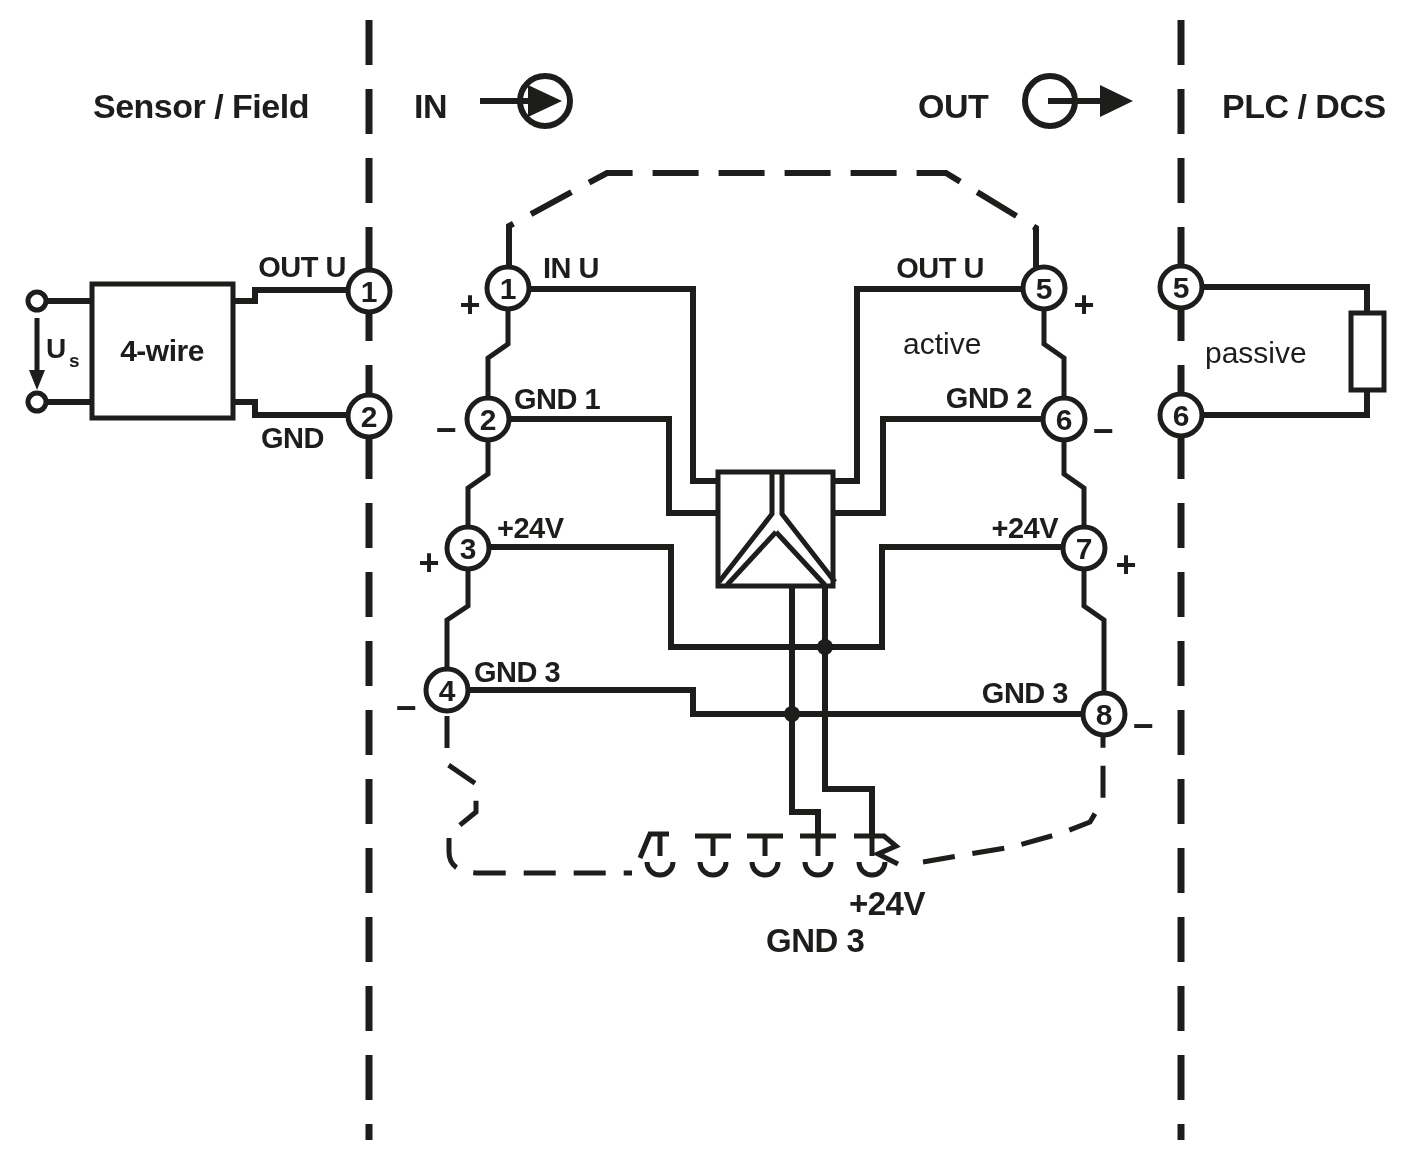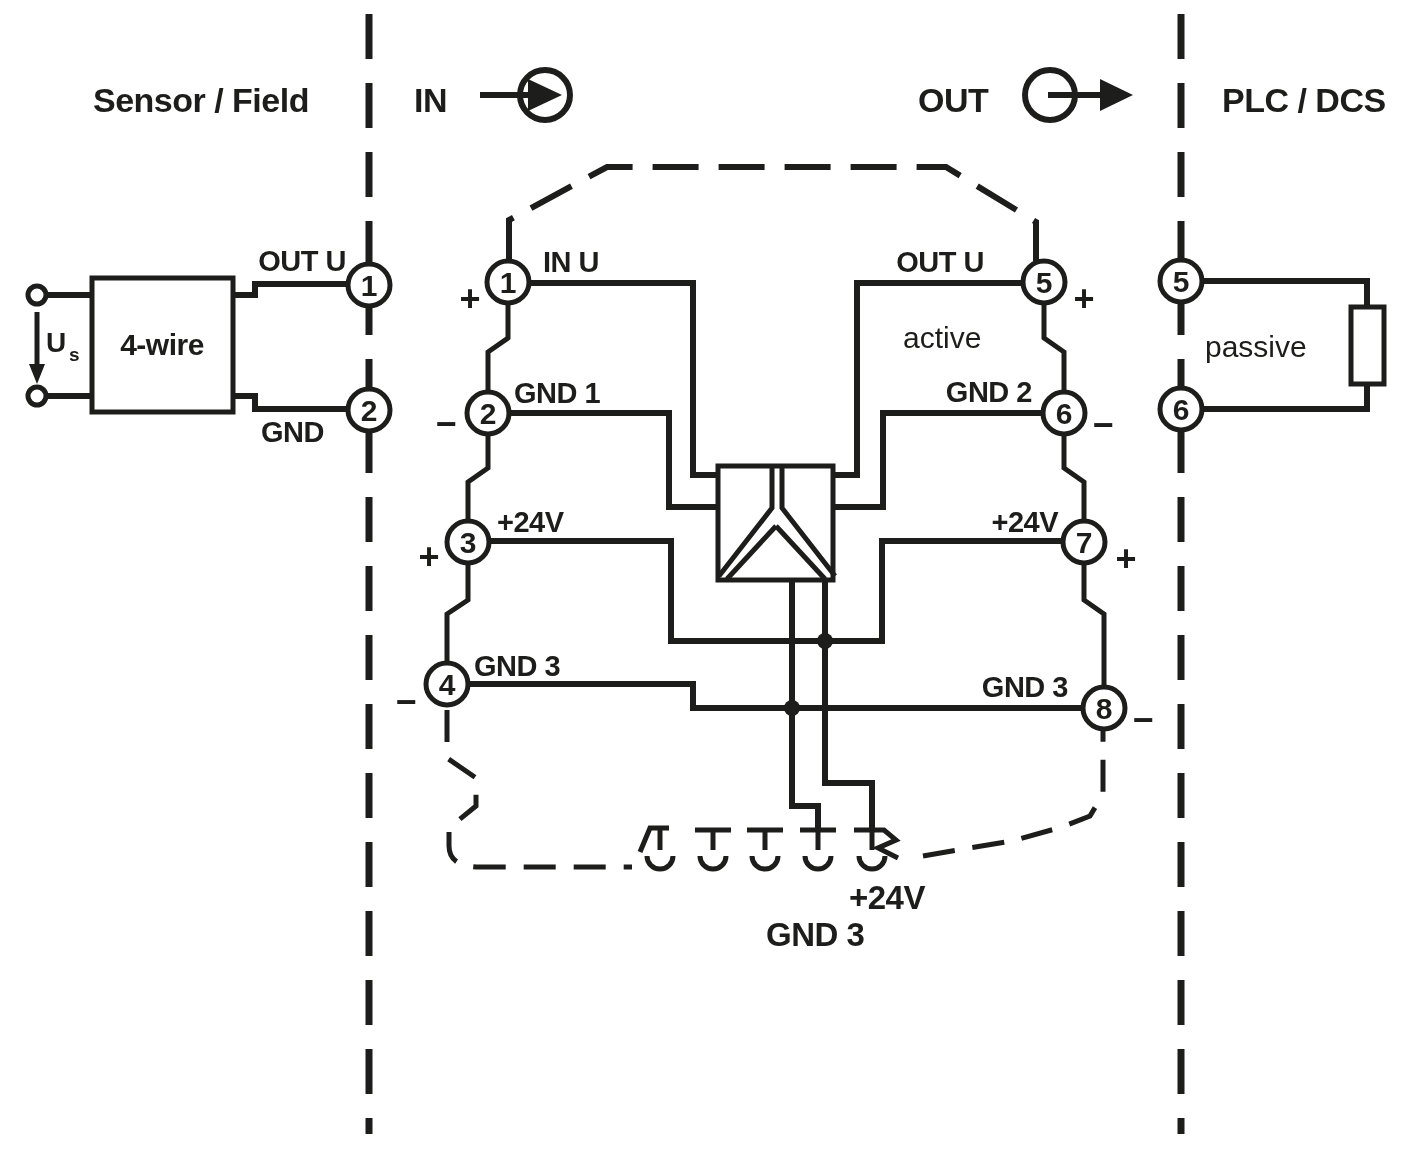--- a/index.html
+++ b/index.html
@@ -1,16 +1,16 @@
 <!DOCTYPE html>
 <html><head>
 <meta charset="utf-8">
 <style>
   html,body{margin:0;padding:0;background:#fff;}
-  .stage{width:1412px;height:1134px;background:#ffffff;position:relative;font-family:"Liberation Sans",sans-serif;}
+  .stage{width:1412px;height:1134px;background:#ffffff;position:relative;font-family:"Liberation Sans",sans-serif;margin-top:6px;}
   svg{display:block;}
   svg *{stroke-linecap:butt;stroke-linejoin:miter;}
   .wire{stroke:#1d1d1b;stroke-width:6;fill:none;}
   .thin{stroke:#1d1d1b;stroke-width:5;fill:none;}
   .boundary{stroke:#1d1d1b;stroke-width:7;fill:none;stroke-dasharray:45 24;}
   .encl{stroke:#1d1d1b;stroke-width:6;fill:none;stroke-dasharray:46 20;}
   .encl2{stroke:#1d1d1b;stroke-width:5;fill:none;stroke-dasharray:32 18;}
   .node{stroke:#1d1d1b;stroke-width:5;fill:#ffffff;}
   .dot{fill:#1d1d1b;stroke:none;}
   .box{stroke:#1d1d1b;stroke-width:5;fill:#ffffff;}

